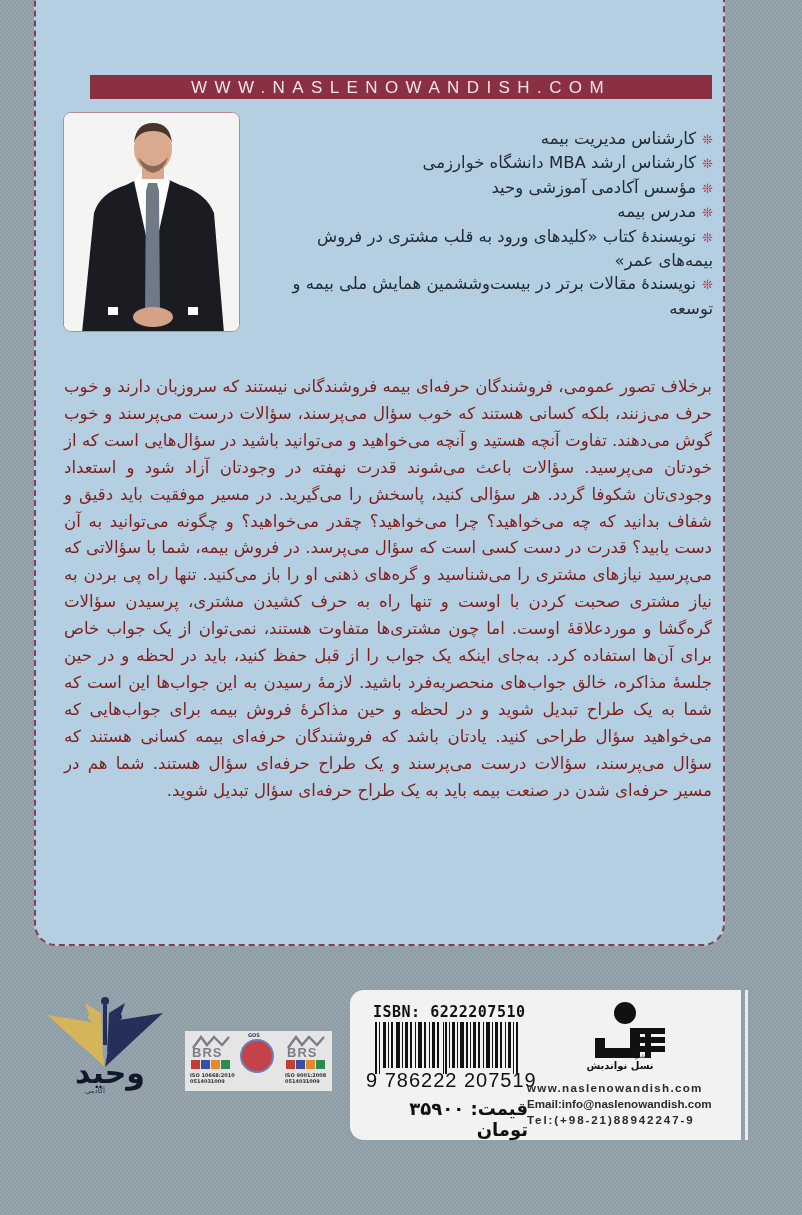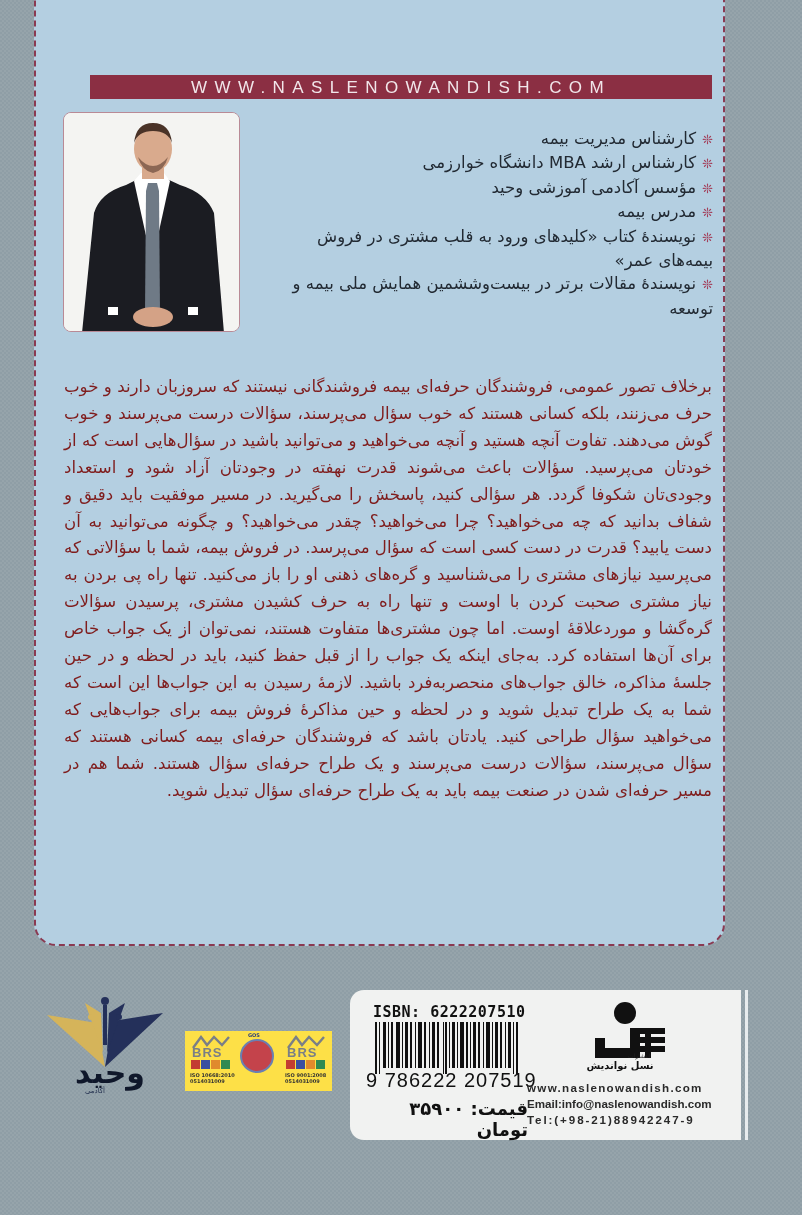--- a/index.html
+++ b/index.html
@@ -74,21 +74,21 @@
     position: absolute; left: 628px; top: 1052px; font-size: 6px; color: #222; direction: rtl;
   }
   .contact {
     position: absolute; left: 527px; top: 1080px; width: 215px;
     font-family: "Liberation Sans", sans-serif; font-weight: bold; color: #2a2a2a; font-size: 11.6px; line-height: 16px;
   }
   .contact .web { letter-spacing: 1.3px; }
   .contact .tel { letter-spacing: 1.9px; }
   .cert-box {
     position: absolute; left: 185px; top: 1031px; width: 147px; height: 60px;
-    background: #fde047;
+    background: #e5e5e5;
   }
   .brs { position: absolute; top: 4px; width: 46px; height: 52px; }
   .brs .mark { position: absolute; left: 4px; top: 0; width: 38px; height: 14px; }
   .brs .txt { position: absolute; left: 4px; top: 10px; font-family: "Liberation Sans", sans-serif; font-weight: bold; font-size: 13px; color: #7a7f86; letter-spacing: 1px; }
   .brs .sq { position: absolute; top: 25px; width: 9px; height: 9px; }
   .brs .iso { position: absolute; left: 2px; top: 37px; font-size: 5px; line-height: 6px; color: #333; font-weight: bold; white-space: nowrap; }
   .seal { position: absolute; left: 55px; top: 8px; width: 34px; height: 34px; border-radius: 50%; border: 2px solid #6a7fb2; background: #c4434b; box-sizing: border-box; }
   .seal-top { position: absolute; left: 63px; top: 1px; font-size: 5px; color: #2c3f7a; font-weight: bold; }
   .vahid { position: absolute; left: 45px; top: 993px; width: 120px; height: 108px; }
   .vahid-word {

